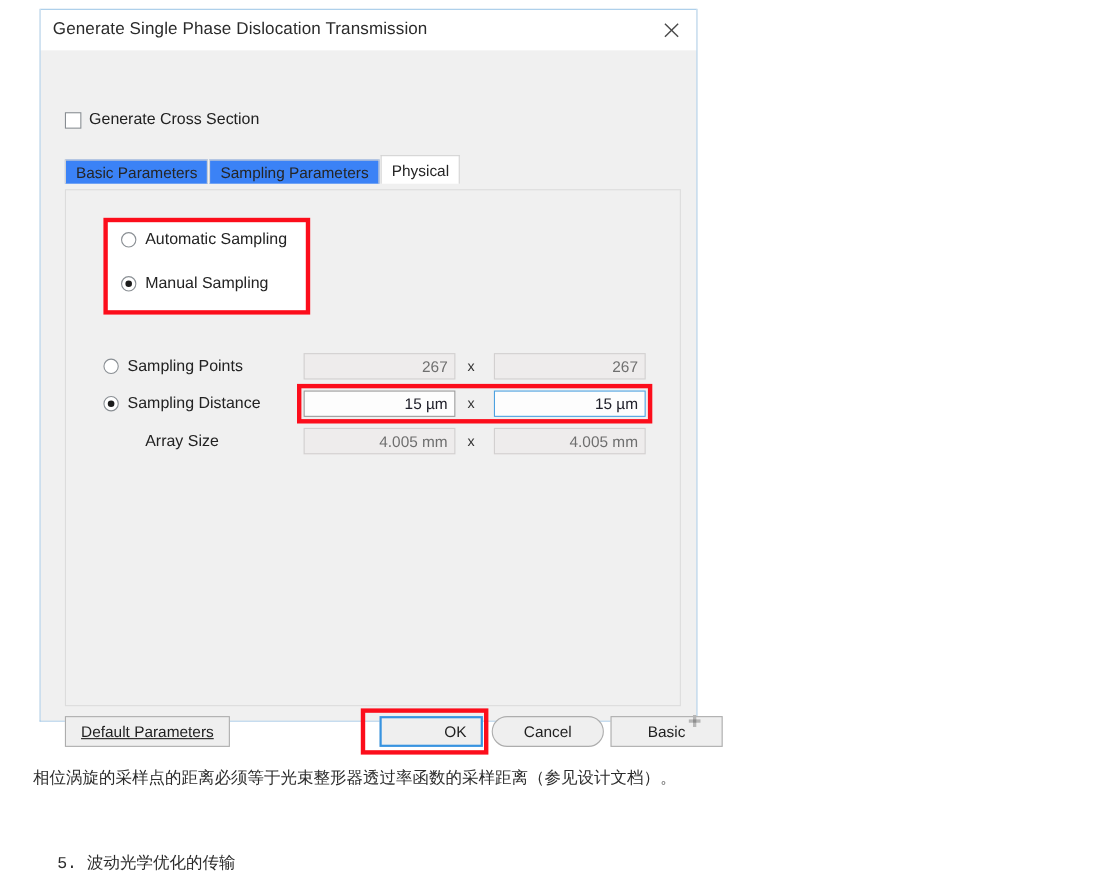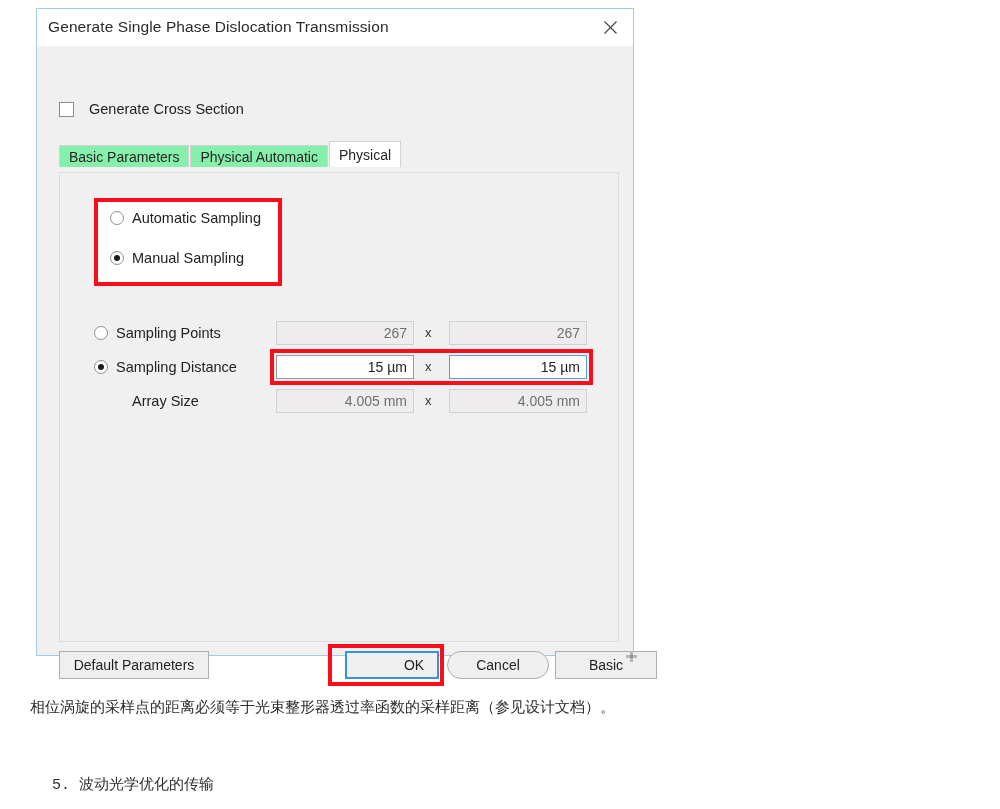--- a/index.html
+++ b/index.html
@@ -64,21 +64,20 @@
     background: #f0f0f0;
   }
 
   
   #gcs-row {
     position: absolute;
     left: 22px;
     top: 55px;
     display: flex;
     align-items: center;
-    gap: 8px;
   }
   .cb-box {
     width: 15px;
     height: 15px;
     border: 1px solid #888d92;
     background: #ffffff;
     box-sizing: border-box;
     margin-right: 7px;
   }
   .ctl-label {
@@ -95,21 +94,21 @@
     display: flex;
     align-items: flex-end;
     height: 26px;
   }
   .tab {
     height: 22px;
     line-height: 22px;
     padding: 0 9px;
     font-size: 14px;
     color: #252525;
-    background: #86efac;
+    background: #3b82f6;
     border: 1px solid #d3d3d3;
     border-bottom: none;
     box-sizing: border-box;
     margin-right: 1px;
     white-space: nowrap;
   }
   .tab.active {
     background: #ffffff;
     height: 26px;
     line-height: 26px;
@@ -310,21 +309,21 @@
 
   <div id="client">
 
     <div id="gcs-row">
       <span class="cb-box"></span>
       <span class="ctl-label">Generate Cross Section</span>
     </div>
 
     <div id="tabstrip">
       <div class="tab">Basic Parameters</div>
-      <div class="tab">Physical Automatic</div>
+      <div class="tab">Sampling Parameters</div>
       <div class="tab active">Physical</div>
     </div>
 
     <div id="tabpanel">
 
       <div id="sampling-mode-group">
         <div class="radio-row" style="top:12px;">
           <span class="radio"></span>
           <span class="ctl-label">Automatic Sampling</span>
         </div>
@@ -360,21 +359,21 @@
       <div class="field-row" style="top:216px;">
         <span class="field-label" style="left:72px; top:4px;">Array Size</span>
         <div class="fld disabled" style="left:216px; width:138px;">4.005 mm</div>
         <span class="xsep" style="left:365px;">x</span>
         <div class="fld disabled" style="left:389px; width:138px;">4.005 mm</div>
       </div>
 
     </div>
 
     <div id="buttonbar">
-      <div class="dlg-btn" style="left:22px; top:7px; width:150px;">Default Parameters</div>
+      <div class="dlg-btn" style="left:22px; top:7px; width:150px;text-decoration:underline;">Default Parameters</div>
       <div class="dlg-btn focus-ring" style="left:308px; top:7px; width:94px;padding-left:44px;">OK</div>
       <div class="dlg-btn" style="left:410px; top:7px; width:102px;border-radius:14px;">Cancel</div>
       <div class="dlg-btn" style="left:518px; top:7px; width:102px;">Basic</div>
       <div class="annot" style="left:291px; top:0px; width:116px; height:42px;"></div>
     </div>
 
     <div id="resize-grip">
       <svg width="11" height="11" viewBox="0 0 11 11" aria-hidden="true">
         <rect x="4" y="0" width="3" height="11" fill="#b6b6b6"></rect>
         <rect x="0" y="4" width="11" height="3" fill="#b6b6b6"></rect>

